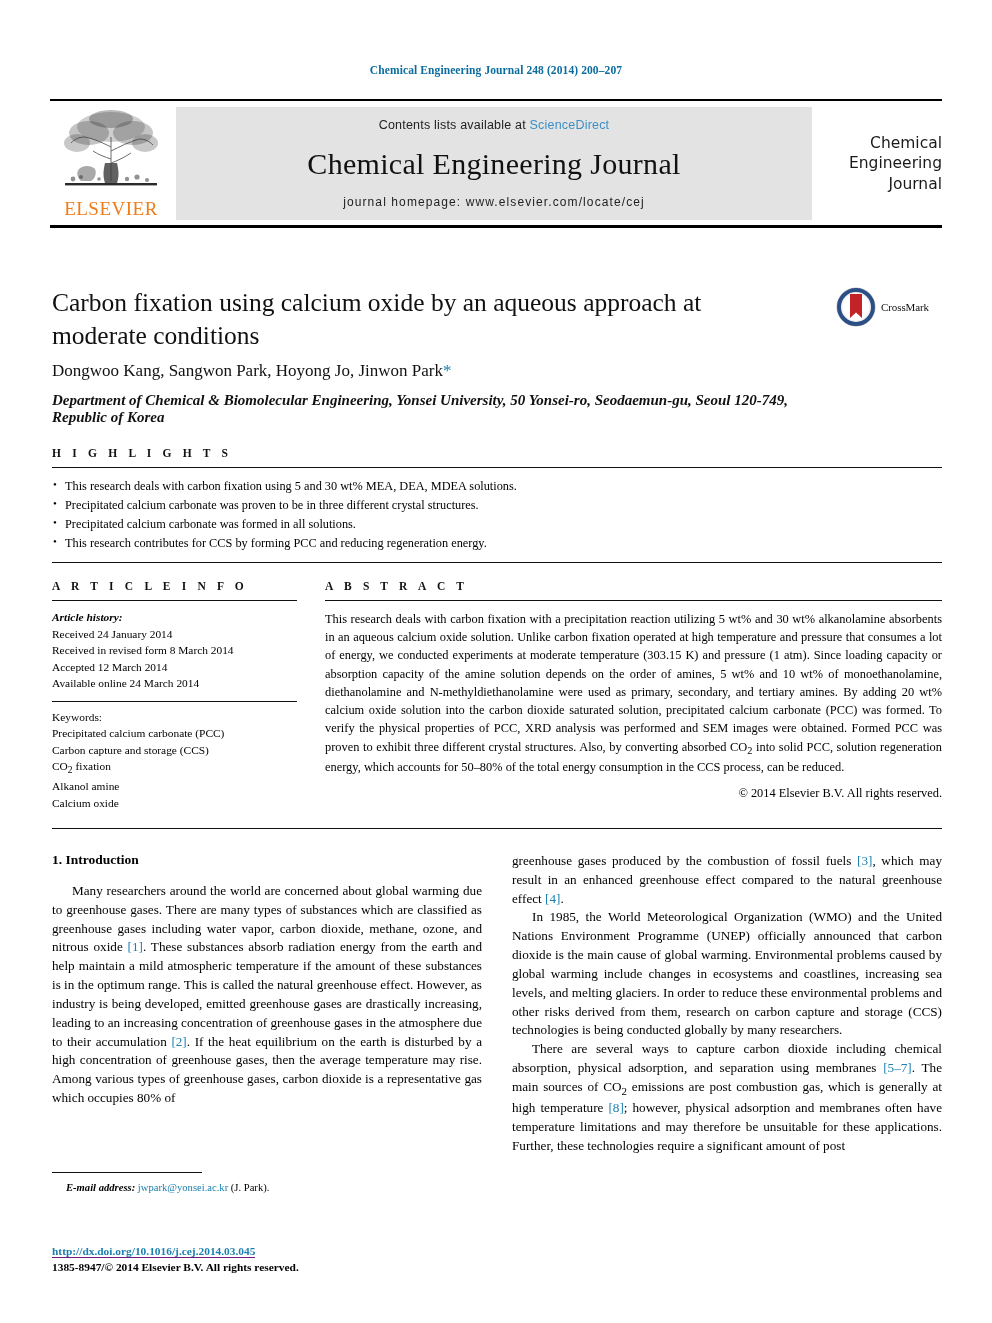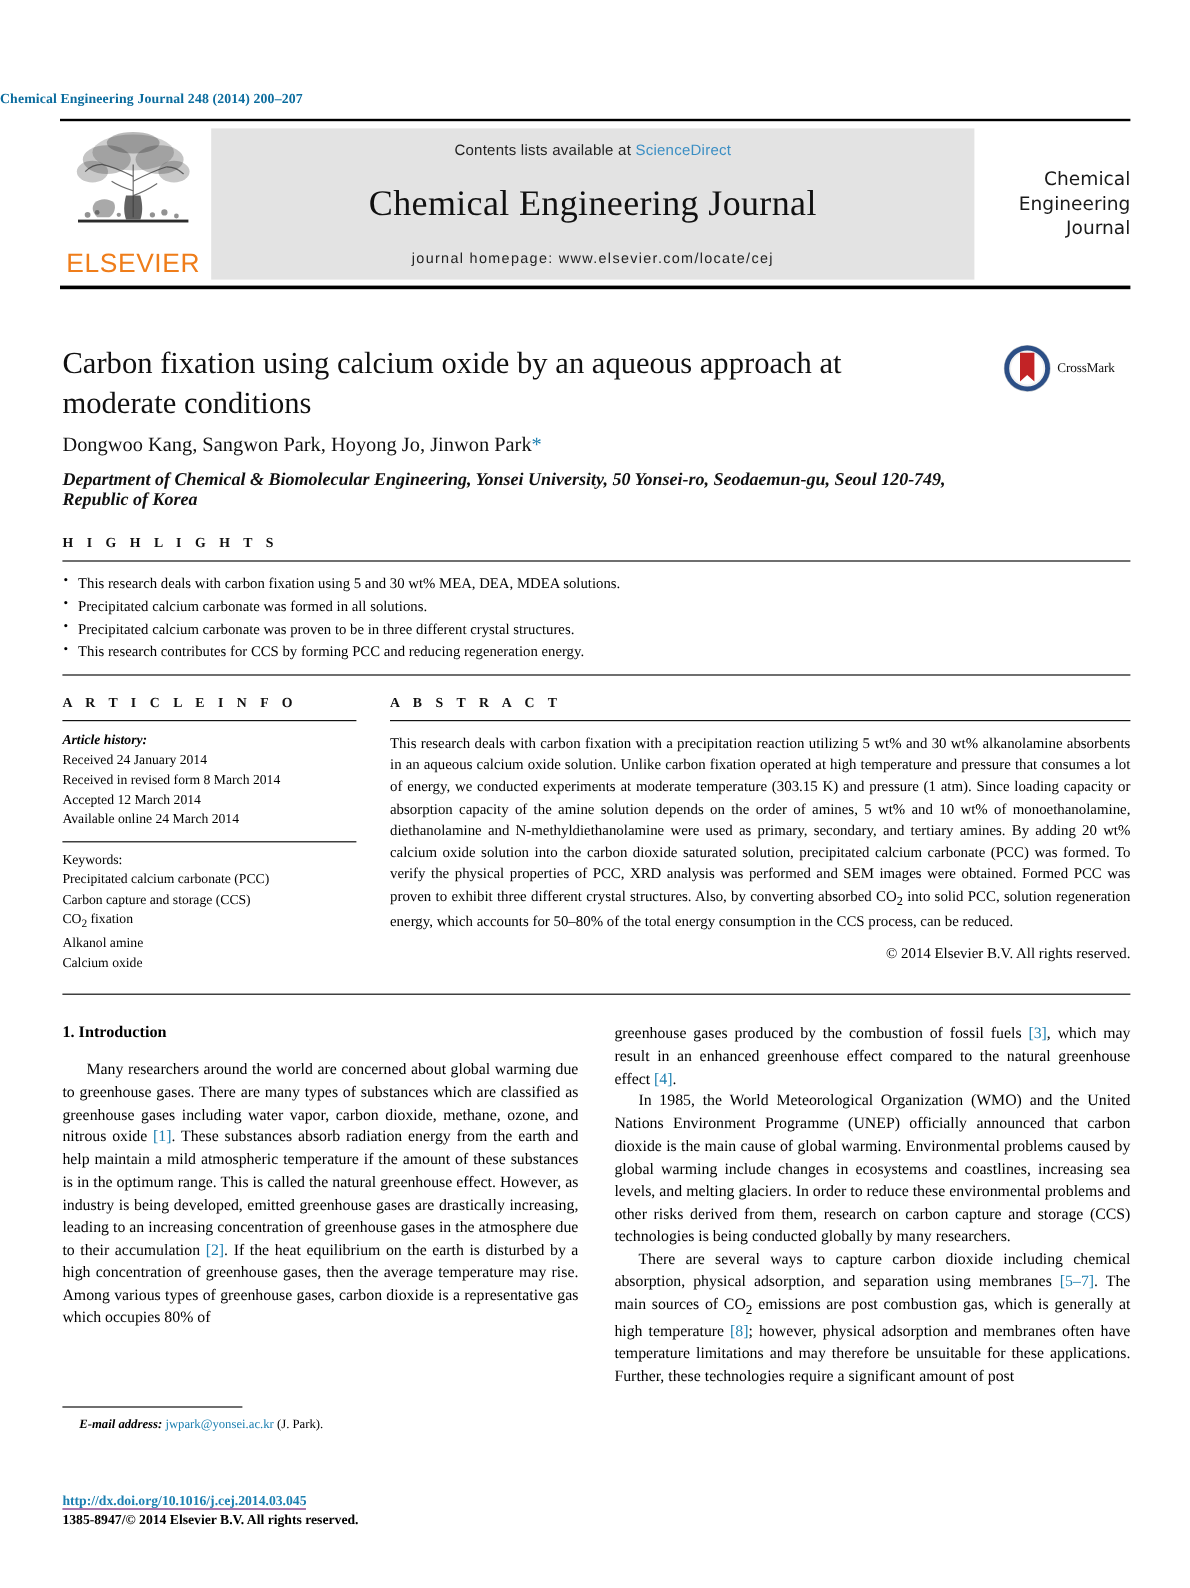--- a/index.html
+++ b/index.html
@@ -19,25 +19,25 @@
     background: #ffffff;
     overflow: hidden;
   }
 
   
   .runhead {
     position: absolute;
     top: 64px;
     left: 0;
     width: 992px;
+    text-align: center;
     font-size: 11.5px;
     font-weight: bold;
     letter-spacing: .1px;
     color: #0b6c9e;
-    margin-top: 13px;
   }
 
   
   .masthead {
     position: absolute;
     left: 50px;
     top: 99px;
     width: 892px;
     border-top: 2px solid #000;
     border-bottom: 3.5px solid #000;
@@ -50,26 +50,26 @@
     width: 122px;
     flex: 0 0 122px;
     display: flex;
     flex-direction: column;
     align-items: center;
     justify-content: flex-end;
     padding-bottom: 2px;
   }
   .tree-svg { display:block; }
   .elsevier-word {
-    font-family: Liberation Sans, sans-serif;
-    font-size: 22px;
+    font-family: Liberation Serif, serif;
+    font-size: 19px;
     letter-spacing: .5px;
     color: #ef7d1a;
     line-height: 1;
-    margin-top: 14px;
+    margin-top: 4px;
   }
   .center-band {
     flex: 1 1 auto;
     background: #e3e3e3;
     display: flex;
     flex-direction: column;
     align-items: center;
     justify-content: space-between;
     padding: 11px 0 11px 0;
     margin-left: 4px;
@@ -375,22 +375,22 @@
       <path d="M14 7 L26 7 L26 31 L20 25.5 L14 31 Z" fill="#c22326"></path>
     </svg>
     <span class="cm-label">CrossMark</span>
   </div>
 
   <div class="hl-wrap">
     <div class="sec-head">H I G H L I G H T S</div>
     <div class="hl-rule-top"></div>
     <ul class="hl-list">
       <li>This research deals with carbon fixation using 5 and 30 wt% MEA, DEA, MDEA solutions.</li>
+      <li>Precipitated calcium carbonate was proven to be in three different crystal structures.</li>
       <li>Precipitated calcium carbonate was formed in all solutions.</li>
-      <li>Precipitated calcium carbonate was proven to be in three different crystal structures.</li>
       <li>This research contributes for CCS by forming PCC and reducing regeneration energy.</li>
     </ul>
     <div class="hl-rule-bottom"></div>
   </div>
 
   <div class="info-col">
     <div class="sec-head">A R T I C L E    I N F O</div>
     <div class="sub-rule"></div>
     <div class="hist-block">
       <div class="it">Article history:</div>

